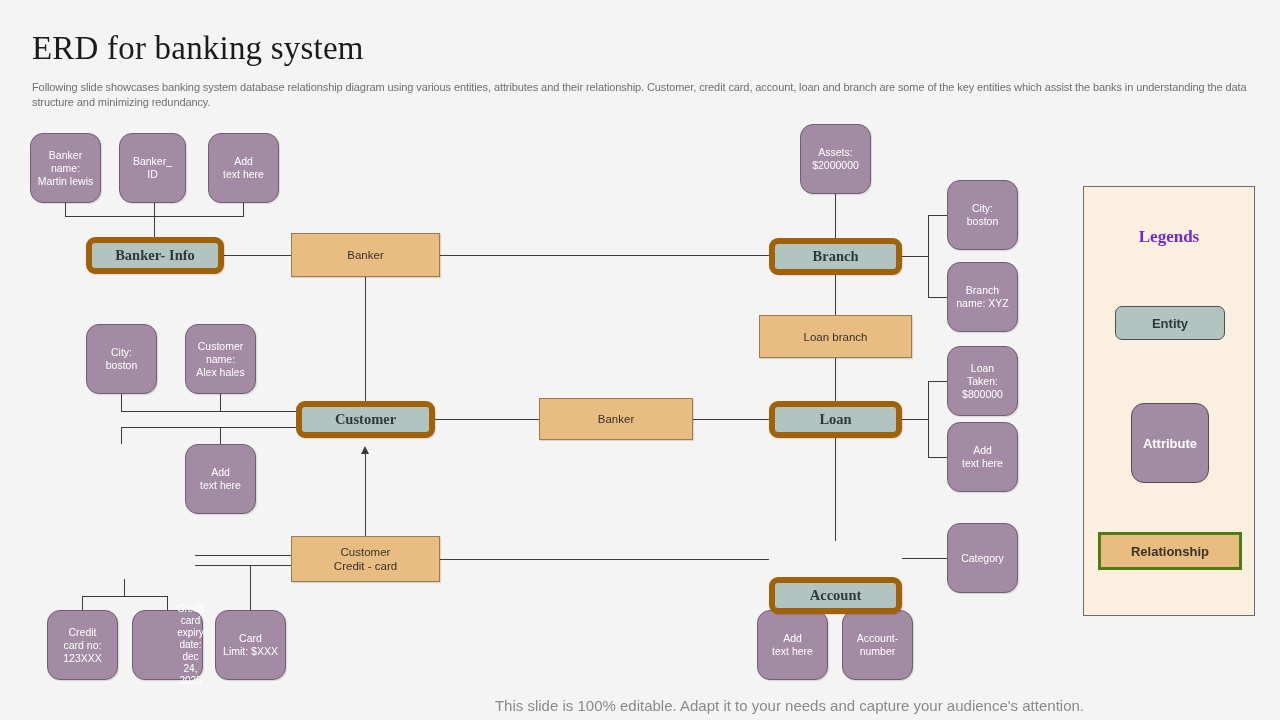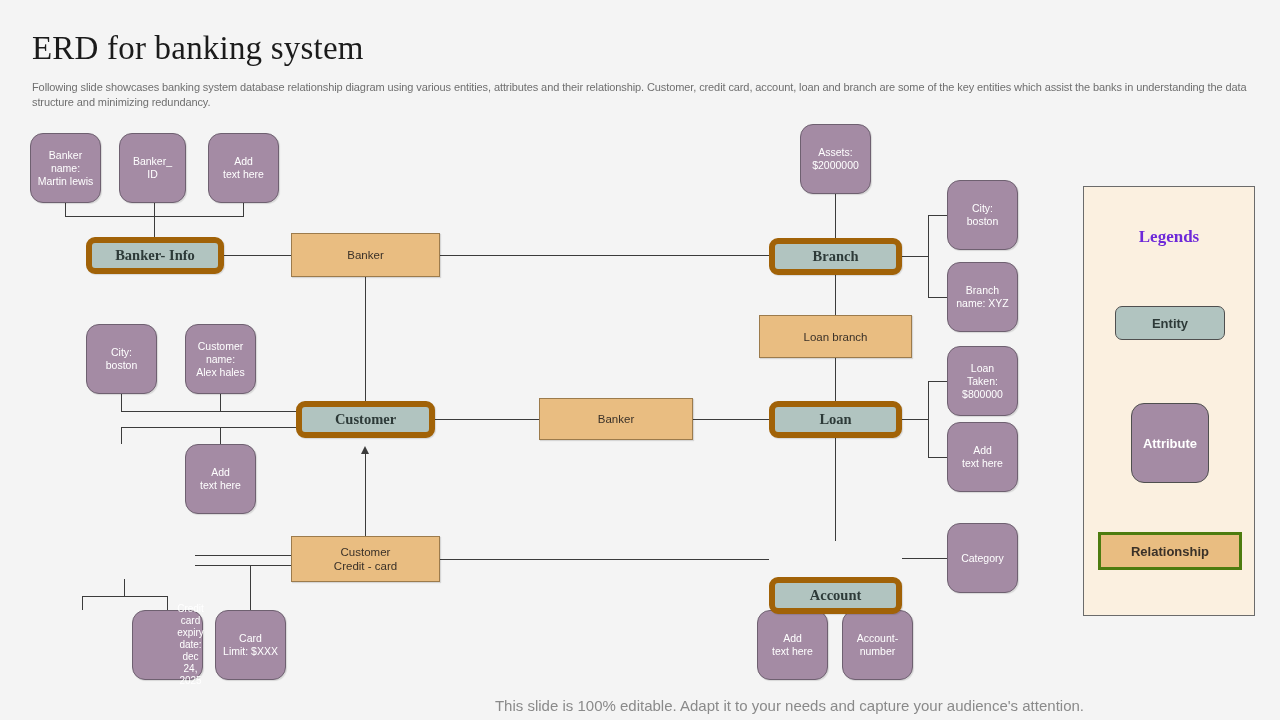--- a/index.html
+++ b/index.html
@@ -166,20 +166,23 @@
 text here</div>
 
   <div class="node attr" style="left: 86px; top: 324px; width: 71px; height: 70px; white-space: pre-line;">City:
 boston</div>
   <div class="node attr" style="left: 185px; top: 324px; width: 71px; height: 70px; white-space: pre-line;">Customer
 name:
 Alex hales</div>
   <div class="node attr" style="left: 185px; top: 444px; width: 71px; height: 70px; white-space: pre-line;">Add
 text here</div>
 
+  <div class="node attr" style="left: 47px; top: 610px; width: 71px; height: 70px; white-space: pre-line;">Credit
+card no:
+123XXX</div>
   <div class="node attr" style="left: 132px; top: 610px; width: 71px; height: 70px; font-size: 10px; line-height: 12px; white-space: pre-line; padding-left: 46px;">Credit card
 expiry  date:
 dec 24, 2025</div>
   <div class="node attr" style="left: 215px; top: 610px; width: 71px; height: 70px; white-space: pre-line;">Card
 Limit: $XXX</div>
 
   <div class="node attr" style="left: 800px; top: 124px; width: 71px; height: 70px; white-space: pre-line;">Assets:
 $2000000</div>
   <div class="node attr" style="left: 947px; top: 180px; width: 71px; height: 70px; white-space: pre-line;">City:
 boston</div>

